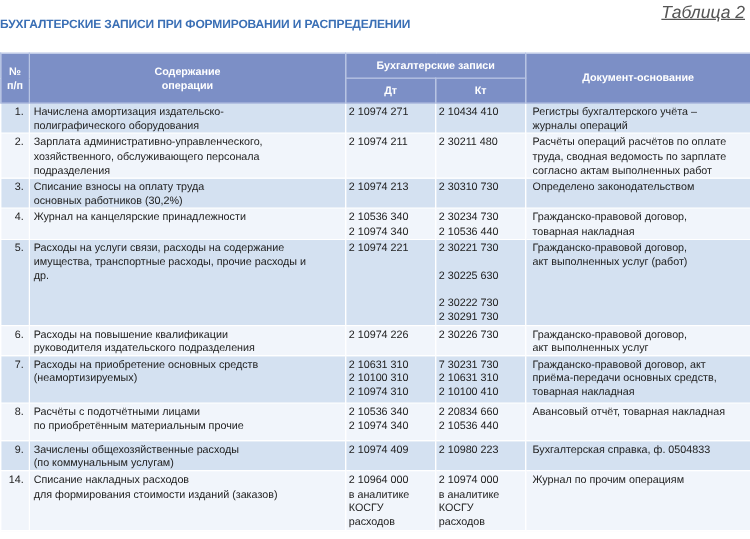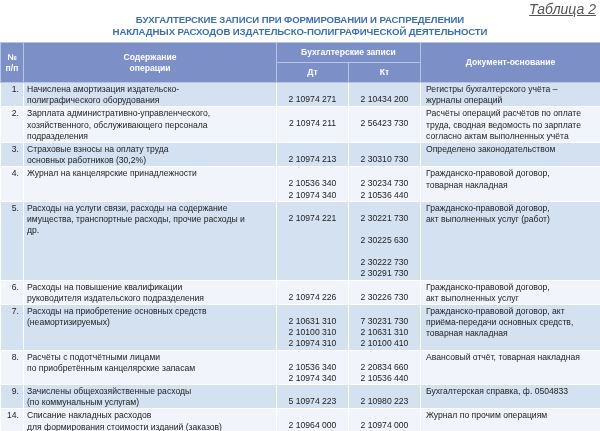--- a/index.html
+++ b/index.html
@@ -1,36 +1,35 @@
 <!DOCTYPE html>
 <html><head>
 <meta charset="utf-8">
 <style>
   html, body { margin: 0; padding: 0; background: #ffffff; }
   body { width: 600px; height: 431px; overflow: hidden; font-family: "Liberation Sans", sans-serif; position: relative; }
   .table-label { position: absolute; right: 4px; top: 1px; font-size: 14px; font-style: italic; color: #555; text-decoration: underline; }
-  .title { position: absolute; left: 0; width: 600px; top: 14px; text-align: center; color: #3a6fb5; font-size: 9.6px; font-weight: bold; line-height: 12px; letter-spacing: -0.1px; }
+  .title { position: absolute; left: 0; width: 600px; top: 14px; color: #3a6fb5; font-size: 9.6px; font-weight: bold; line-height: 12px; letter-spacing: -0.1px; }
   table { position: absolute; left: 0; top: 42px; width: 600px; border-collapse: collapse; table-layout: fixed; font-size: 8.6px; color: #222; }
   th { background: #7c8fc6; color: #fff; font-weight: bold; font-size: 8.6px; border: 1px solid #b7c4e3; text-align: center; vertical-align: middle; padding: 0; line-height: 11px; }
   td { border-left: 1px solid #ffffff; border-right: 1px solid #ffffff; border-bottom: 1px solid #ffffff; vertical-align: top; padding: 1px 3px 0 3px; line-height: 11.2px; }
   tr.odd td { background: #d4e1f1; }
   tr.even td { background: #f1f5fb; }
   td.num { text-align: right; padding-right: 4px; }
-  td.acc { text-align: center; padding: 11px 2px 0 2px; }
+  td.acc { padding: 1px 2px 0 2px; }
   td.doc { padding-left: 5px; }
   .line { display: block; white-space: nowrap; }
   .gap { display: block; height: 11px; }
 </style>
 </head>
 <body>
 
 <div class="table-label">Таблица 2</div>
 <div class="title">
   <span class="line">БУХГАЛТЕРСКИЕ ЗАПИСИ ПРИ ФОРМИРОВАНИИ И РАСПРЕДЕЛЕНИИ</span>
-  <span class="line">НАКЛАДНЫХ РАСХОДОВ ИЗДАТЕЛЬСКО-ПОЛИГРАФИЧЕСКОЙ ДЕЯТЕЛЬНОСТИ</span>
 </div>
 
 <table>
   <colgroup>
     <col style="width:23px">
     <col style="width:253px">
     <col style="width:72px">
     <col style="width:72px">
     <col style="width:180px">
   </colgroup>
@@ -56,50 +55,50 @@
       <tr class="odd" style="height: 24px;">
         <td class="num">1.</td>
         <td class="content">
           <span class="line">Начислена амортизация издательско-</span>
           <span class="line">полиграфического оборудования</span>
         </td>
         <td class="acc">
           <span class="line">2 10974 271</span>
         </td>
         <td class="acc">
-          <span class="line">2 10434 200</span>
+          <span class="line">2 10434 410</span>
         </td>
         <td class="doc">
           <span class="line">Регистры бухгалтерского учёта –</span>
           <span class="line">журналы операций</span>
         </td>
       </tr>
       <tr class="even" style="height: 35px;">
         <td class="num">2.</td>
         <td class="content">
           <span class="line">Зарплата административно-управленческого,</span>
           <span class="line">хозяйственного, обслуживающего персонала</span>
           <span class="line">подразделения</span>
         </td>
         <td class="acc">
           <span class="line">2 10974 211</span>
         </td>
         <td class="acc">
-          <span class="line">2 56423 730</span>
+          <span class="line">2 30211 480</span>
         </td>
         <td class="doc">
           <span class="line">Расчёты операций расчётов по оплате</span>
           <span class="line">труда, сводная ведомость по зарплате</span>
-          <span class="line">согласно актам выполненных учёта</span>
+          <span class="line">согласно актам выполненных работ</span>
         </td>
       </tr>
       <tr class="odd" style="height: 24px;">
         <td class="num">3.</td>
         <td class="content">
-          <span class="line">Страховые взносы на оплату труда</span>
+          <span class="line">Списание взносы на оплату труда</span>
           <span class="line">основных работников (30,2%)</span>
         </td>
         <td class="acc">
           <span class="line">2 10974 213</span>
         </td>
         <td class="acc">
           <span class="line">2 30310 730</span>
         </td>
         <td class="doc">
           <span class="line">Определено законодательством</span>
@@ -182,42 +181,42 @@
         <td class="doc">
           <span class="line">Гражданско-правовой договор, акт</span>
           <span class="line">приёма-передачи основных средств,</span>
           <span class="line">товарная накладная</span>
         </td>
       </tr>
       <tr class="even" style="height: 30px;">
         <td class="num">8.</td>
         <td class="content">
           <span class="line">Расчёты с подотчётными лицами</span>
-          <span class="line">по приобретённым канцелярские запасам</span>
+          <span class="line">по приобретённым материальным прочие</span>
         </td>
         <td class="acc">
           <span class="line">2 10536 340</span>
           <span class="line">2 10974 340</span>
         </td>
         <td class="acc">
           <span class="line">2 20834 660</span>
           <span class="line">2 10536 440</span>
         </td>
         <td class="doc">
           <span class="line">Авансовый отчёт, товарная накладная</span>
         </td>
       </tr>
       <tr class="odd" style="height: 22px;">
         <td class="num">9.</td>
         <td class="content">
           <span class="line">Зачислены общехозяйственные расходы</span>
           <span class="line">(по коммунальным услугам)</span>
         </td>
         <td class="acc">
-          <span class="line">5 10974 223</span>
+          <span class="line">2 10974 409</span>
         </td>
         <td class="acc">
           <span class="line">2 10980 223</span>
         </td>
         <td class="doc">
           <span class="line">Бухгалтерская справка, ф. 0504833</span>
         </td>
       </tr>
       <tr class="even" style="height: 48px;">
         <td class="num">14.</td>

